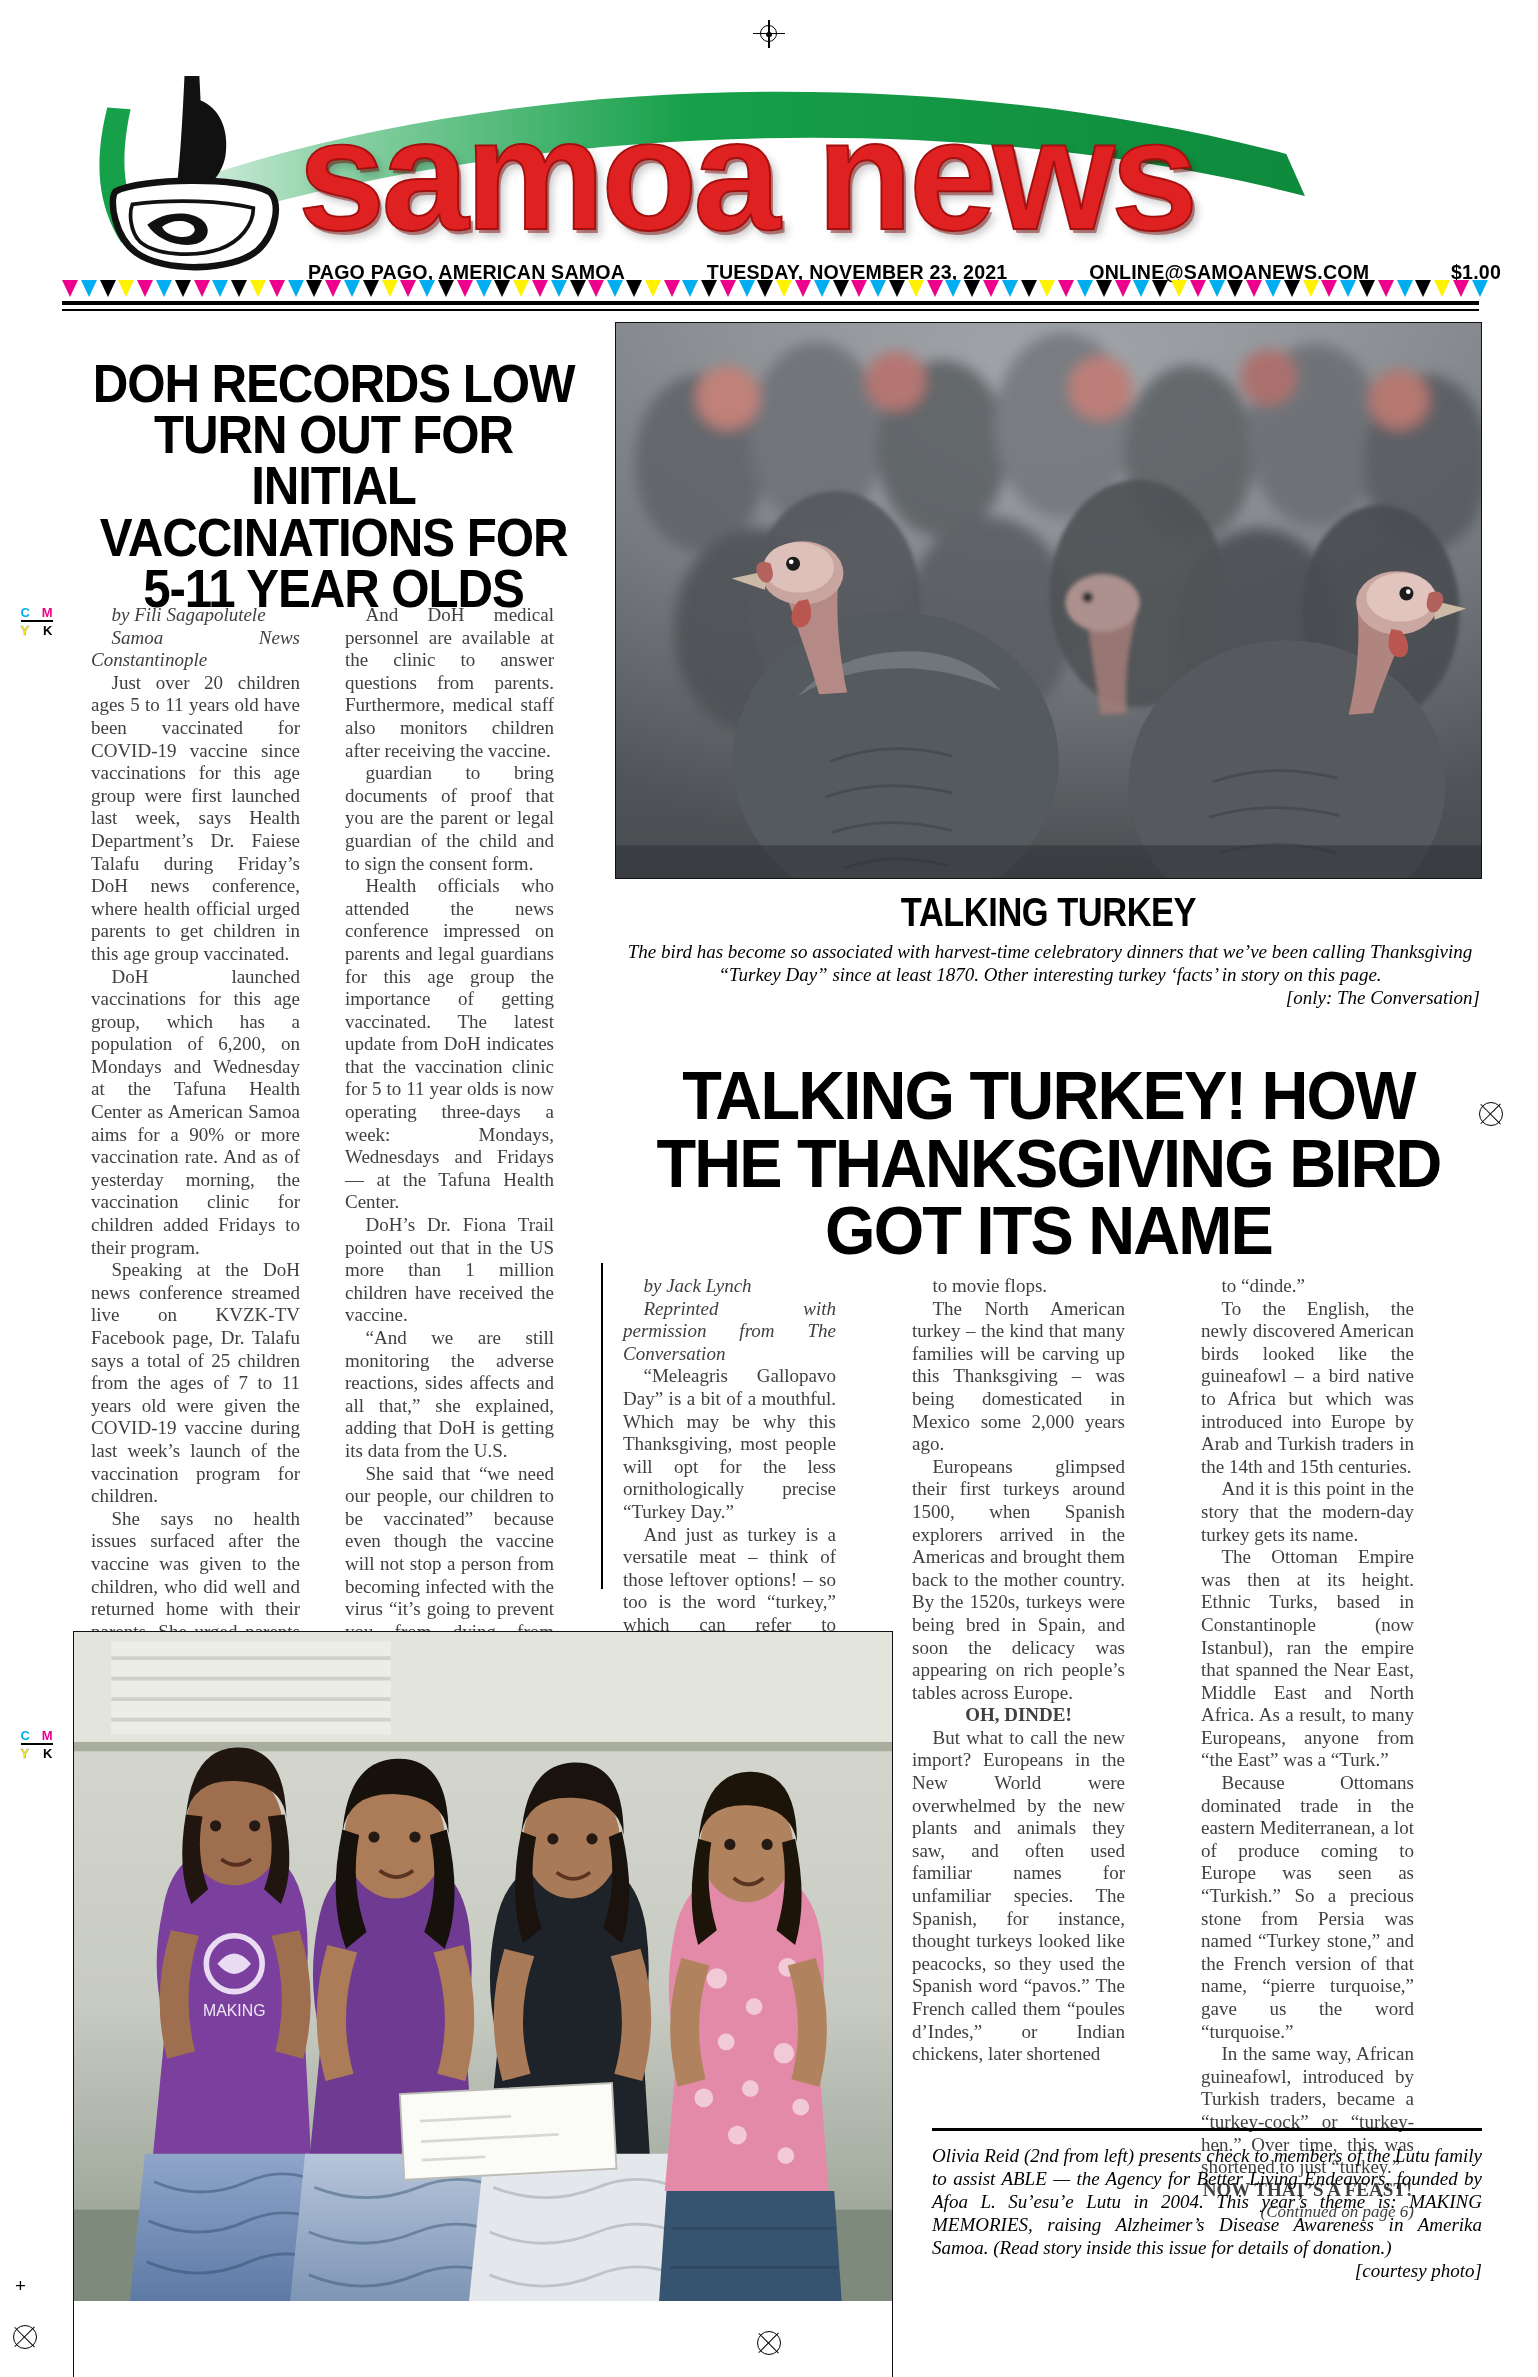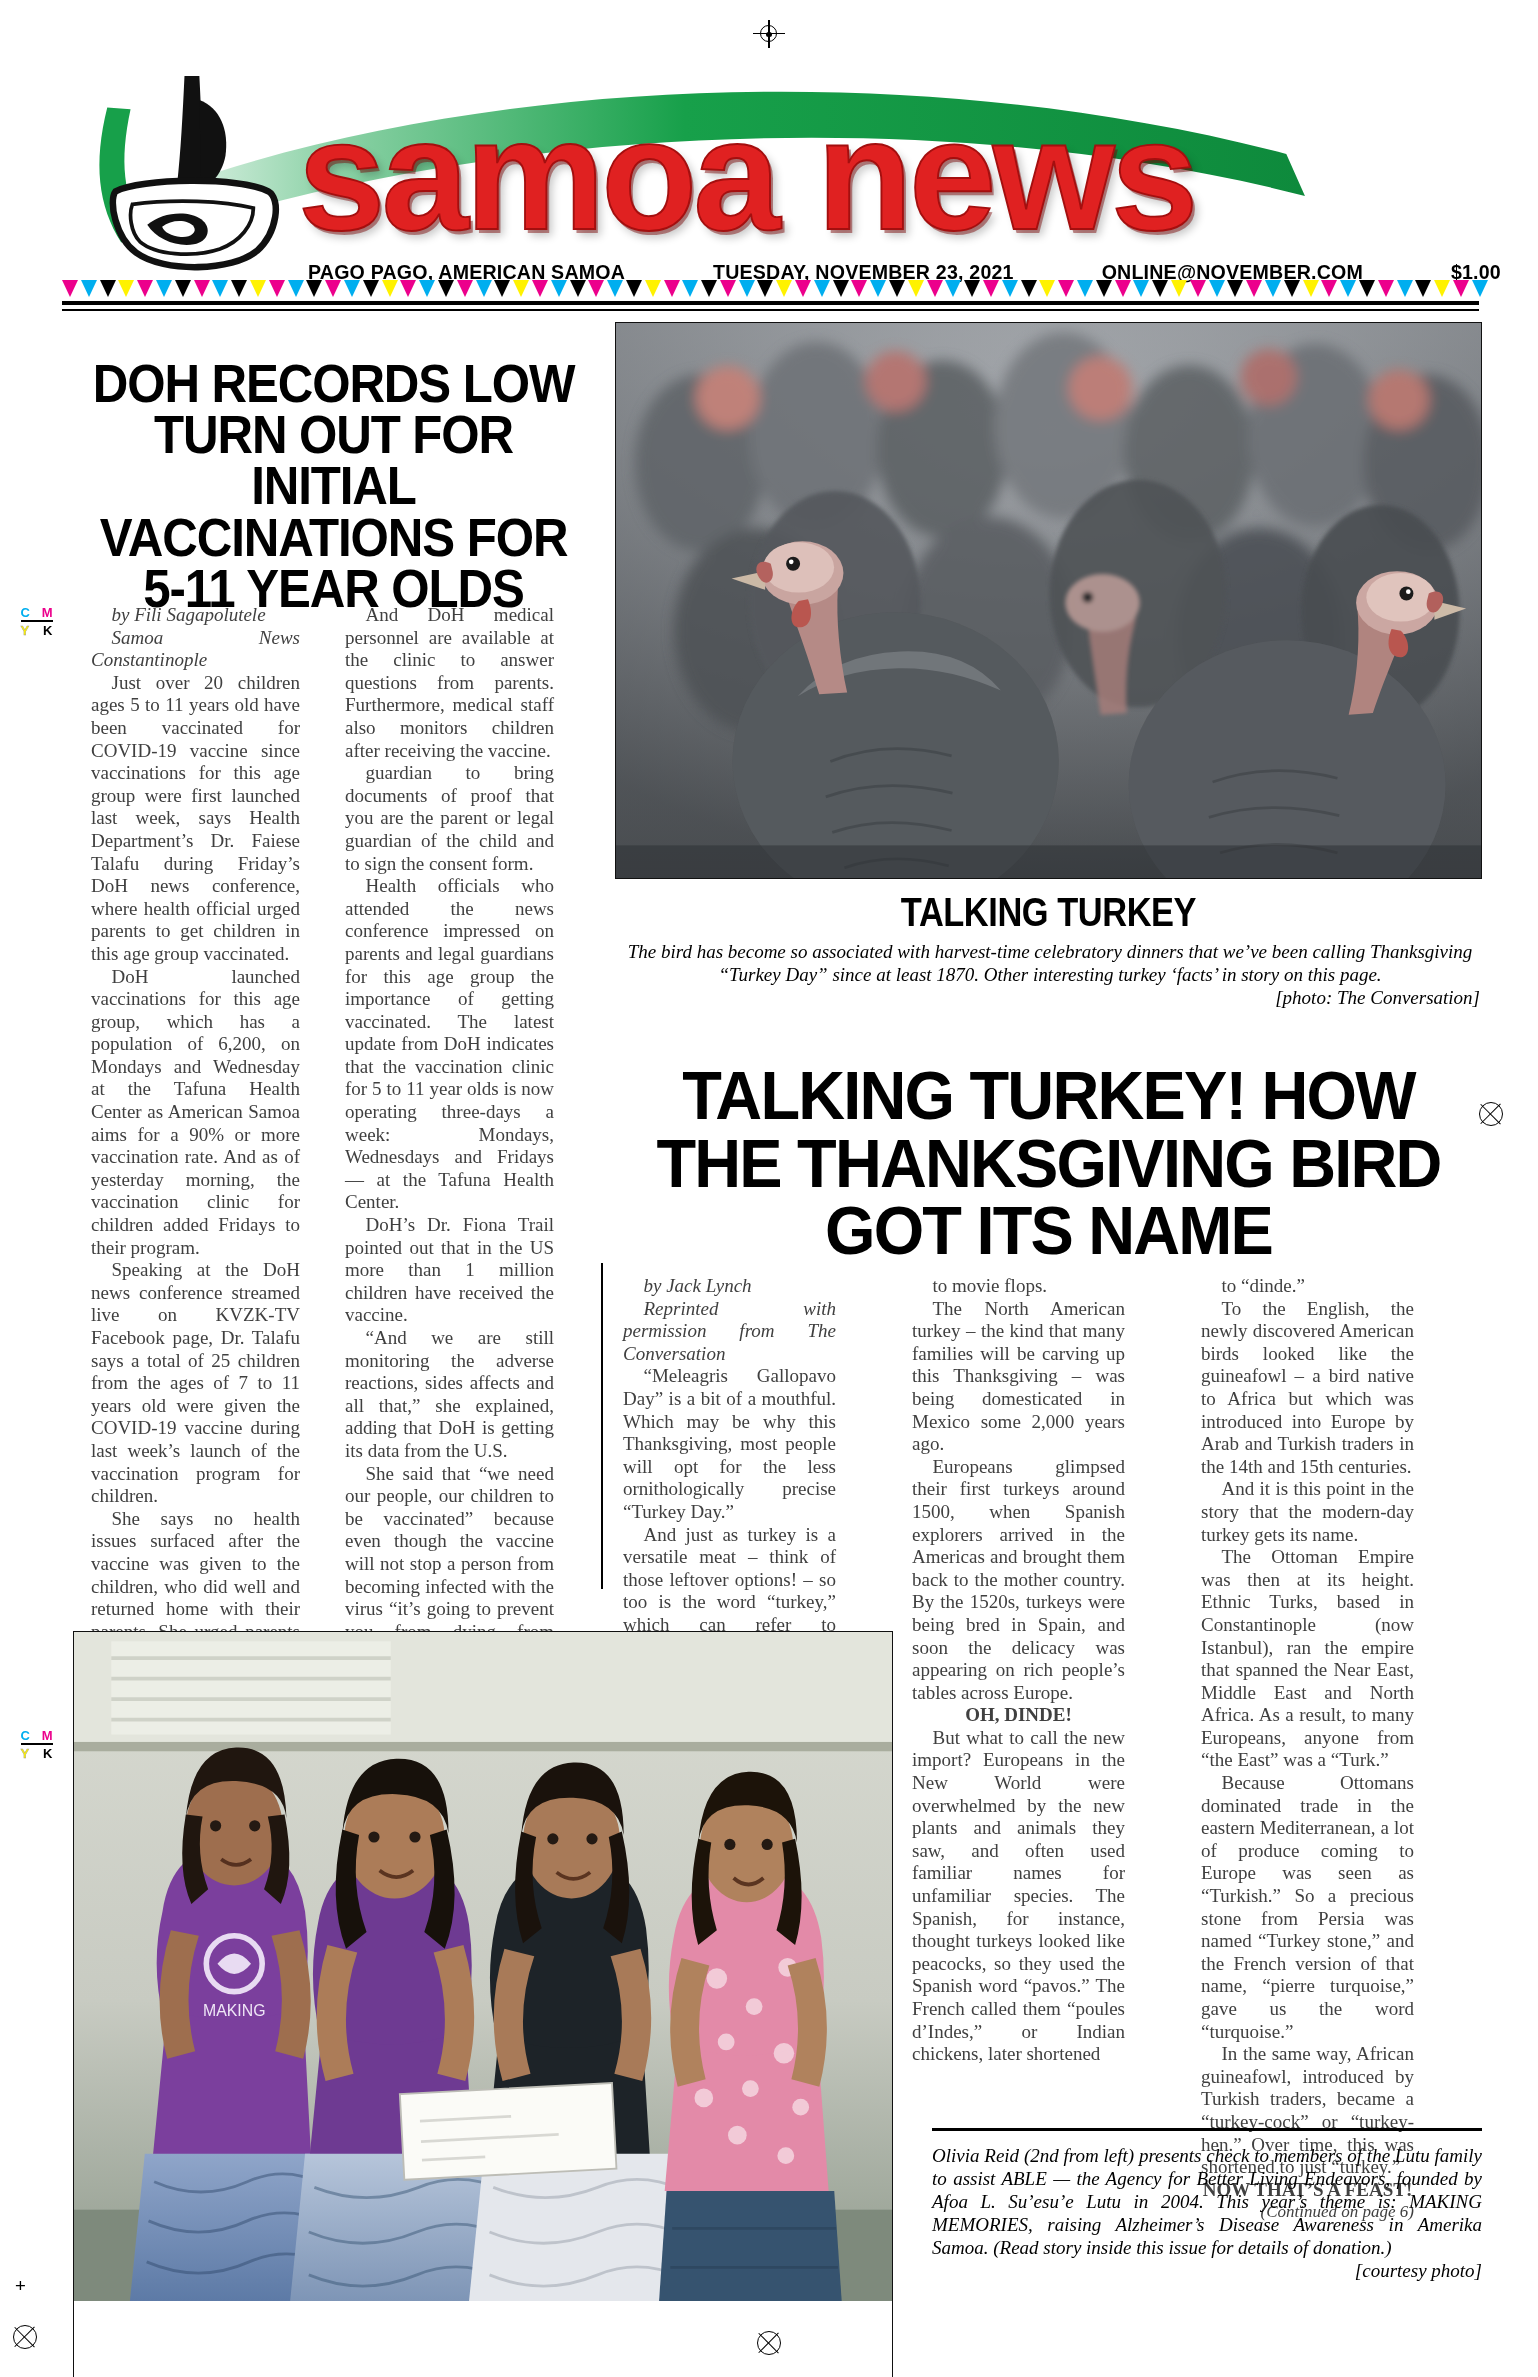--- a/index.html
+++ b/index.html
@@ -285,21 +285,21 @@
       <path d="M52 156 C 96 150 150 152 182 160 C 182 178 168 196 146 204 C 116 214 76 210 60 196 C 50 186 48 166 52 156 Z" fill="#fff" stroke="#111" stroke-width="4"></path>
       <path d="M68 178 C 84 164 112 162 126 172 C 138 181 134 196 118 199 C 100 202 78 194 68 178 Z" fill="#111"></path>
       <path d="M84 180 C 94 172 112 172 118 180 C 122 186 114 192 104 191 C 94 190 86 186 84 180 Z" fill="#fff"></path>
     </svg>
 
     <div class="wordmark">samoa news</div>
 
     <div class="masthead-info">
       <span>PAGO PAGO, AMERICAN SAMOA</span>
       <span>TUESDAY, NOVEMBER 23, 2021</span>
-      <span>ONLINE@NOVEMBER.COM</span>
+      <span>ONLINE@SAMOANEWS.COM</span>
       <span>$1.00</span>
     </div>
   </div>
 
   <div class="cmyk-strip" id="cmykStrip" style="left:62px; top:280px; width:1417px;">
       <div class="tri" style="border-top-color: rgb(236, 0, 140);"></div>
       <div class="tri" style="border-top-color: rgb(0, 174, 239);"></div>
       <div class="tri" style="border-top-color: rgb(0, 0, 0);"></div>
       <div class="tri" style="border-top-color: rgb(255, 242, 0);"></div>
       <div class="tri" style="border-top-color: rgb(236, 0, 140);"></div>
@@ -513,21 +513,21 @@
         <circle cx="506" cy="294" r="6" fill="#222"></circle>
       </g>
 
       <rect y="560" width="928" height="36" fill="#2e3134" opacity="0.55"></rect>
     </svg>
   </div>
 
   <div class="caption-title" style="left:615px; top:890px; width:867px;">TALKING TURKEY</div>
   <div class="caption-body" style="left:620px; top:940px; width:860px;">
     <span>The bird has become so associated with harvest-time celebratory dinners that we’ve been calling Thanksgiving “Turkey Day” since at least 1870. Other interesting turkey ‘facts’ in story on this page.</span>
-    <span class="caption-credit">[photo: The Conversation]</span>
+    <span class="caption-credit">[only: The Conversation]</span>
   </div>
 
   <h1 class="hl-turkey">TALKING TURKEY! HOW THE THANKSGIVING BIRD GOT ITS NAME</h1>
 
   <div class="vrule" style="left:601px; top:1263px; height:326px;"></div>
 
   <div class="col" id="turkCol1" style="left:623px; top:1275px; width:213px;">
     <p class="byline">by Jack Lynch</p>
     <p class="byline2">Reprinted with permission from The Conversation</p>
   <p>“Meleagris Gallopavo Day” is a bit of a mouthful. Which may be why this Thanksgiving, most people will opt for the less ornithologically precise “Turkey Day.”</p>

